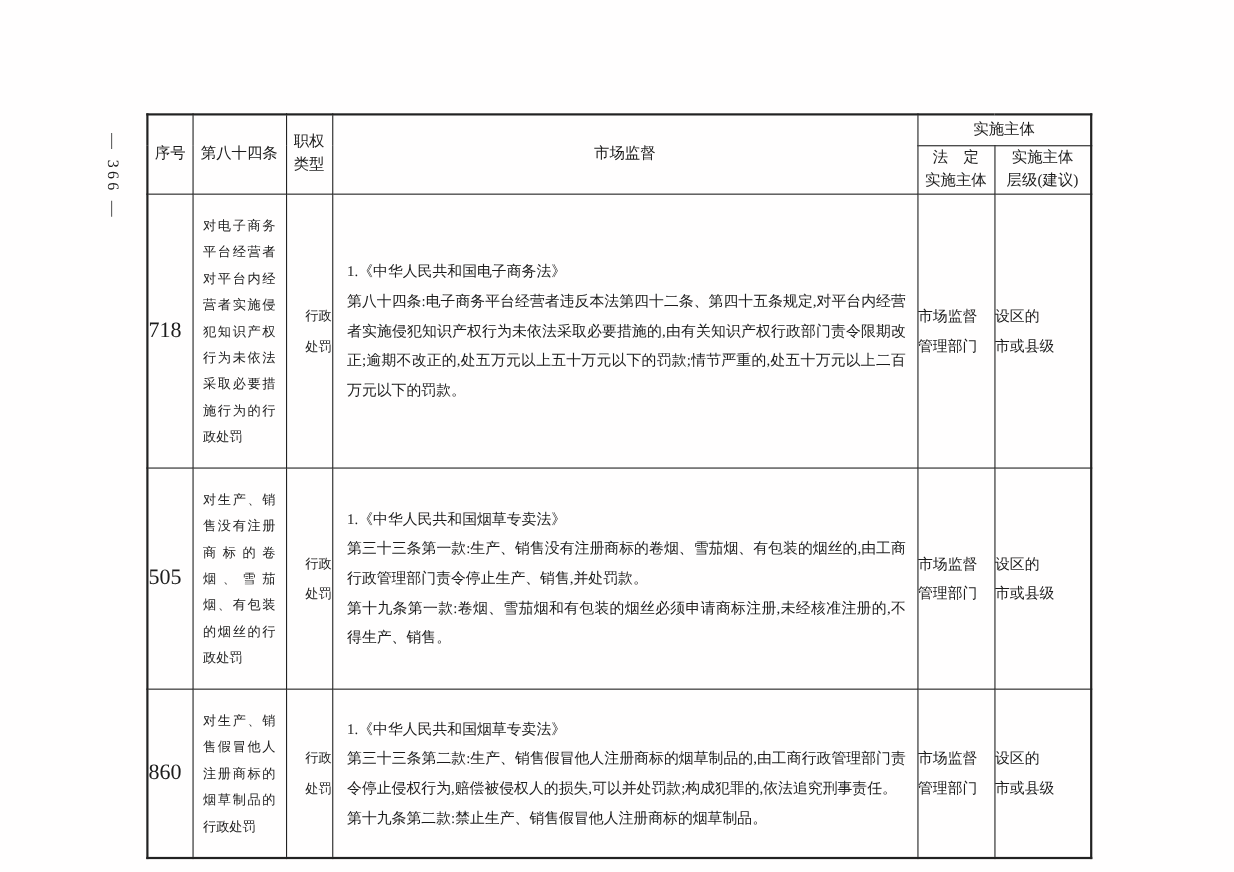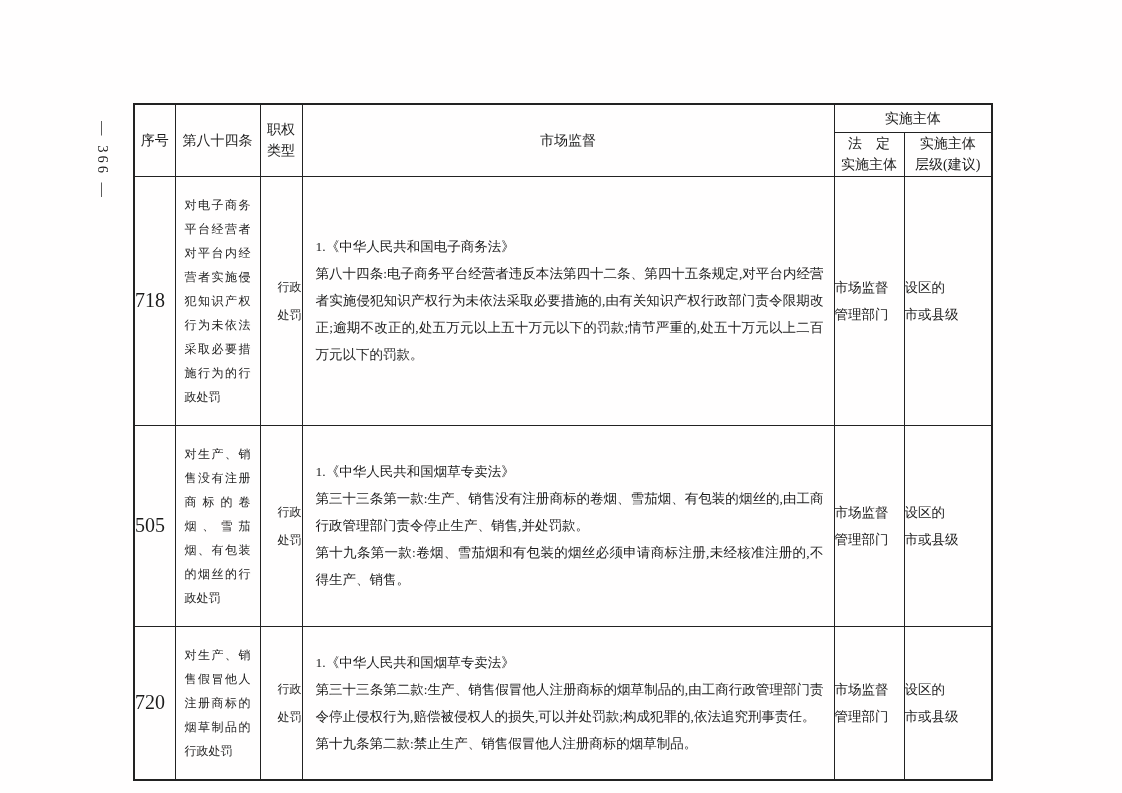--- a/index.html
+++ b/index.html
@@ -143,21 +143,21 @@
           <div class="para">第三十三条第一款:生产、销售没有注册商标的卷烟、雪茄烟、有包装的烟丝的,由工商行政管理部门责令停止生产、销售,并处罚款。</div>
           <div class="para">第十九条第一款:卷烟、雪茄烟和有包装的烟丝必须申请商标注册,未经核准注册的,不得生产、销售。</div>
         </td>
         <td class="c-subj">市场监督
 管理部门</td>
         <td class="c-level">设区的
 市或县级</td>
       </tr>
 
       <tr class="row-720">
-        <td class="c-seq">720</td>
+        <td class="c-seq">860</td>
         <td class="c-name">对生产、销售假冒他人注册商标的烟草制品的行政处罚</td>
         <td class="c-type">行政
 处罚</td>
         <td class="c-basis">
           <div class="para">1.《中华人民共和国烟草专卖法》</div>
           <div class="para">第三十三条第二款:生产、销售假冒他人注册商标的烟草制品的,由工商行政管理部门责令停止侵权行为,赔偿被侵权人的损失,可以并处罚款;构成犯罪的,依法追究刑事责任。</div>
           <div class="para">第十九条第二款:禁止生产、销售假冒他人注册商标的烟草制品。</div>
         </td>
         <td class="c-subj">市场监督
 管理部门</td>

